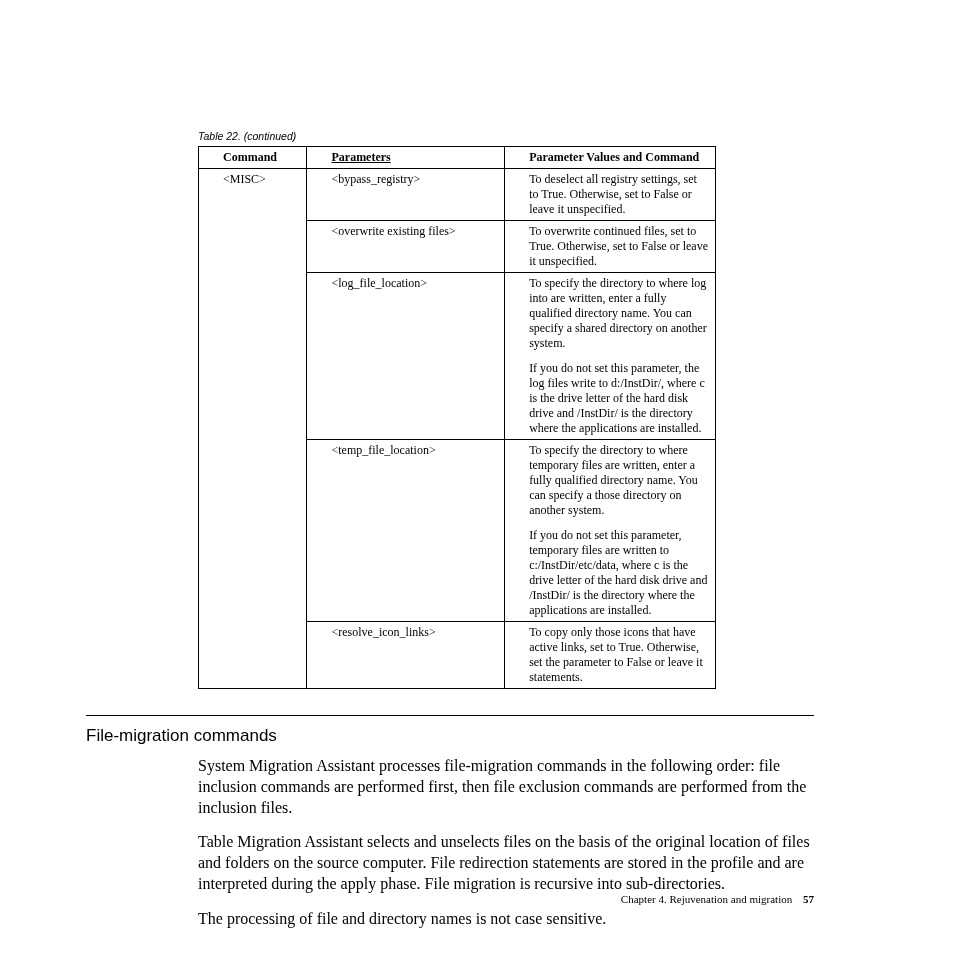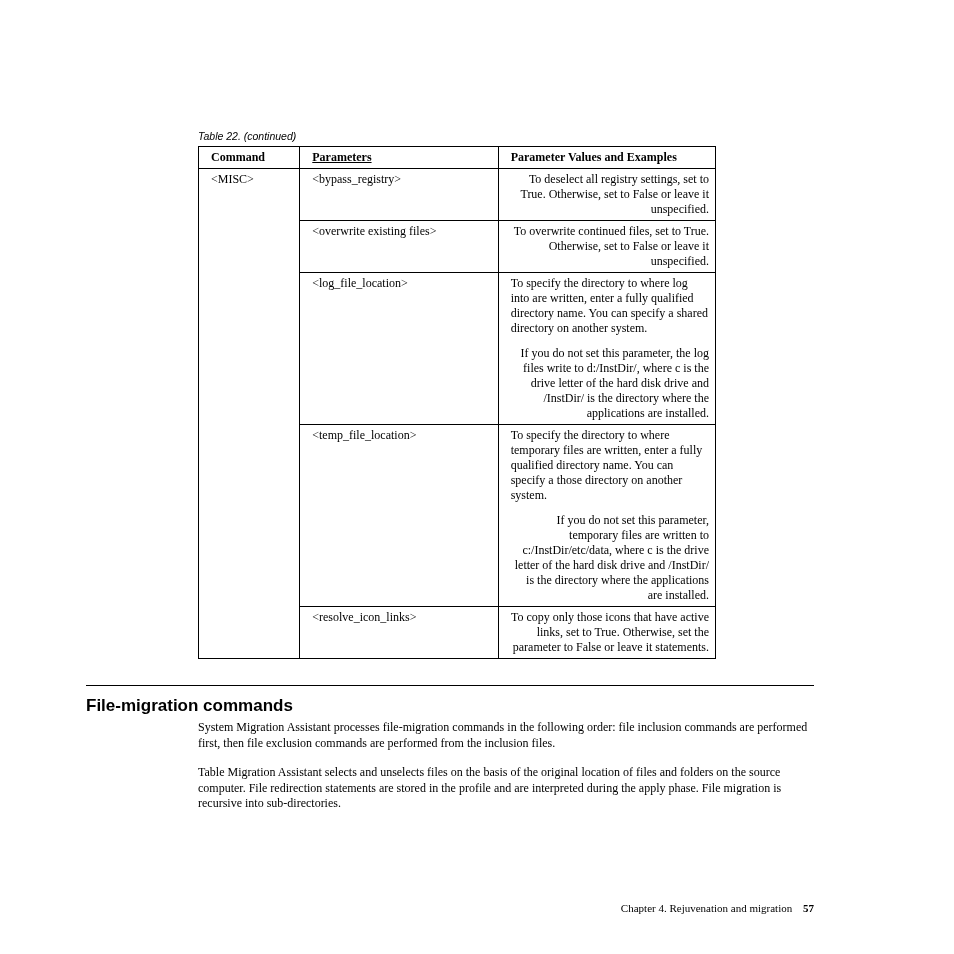--- a/index.html
+++ b/index.html
@@ -25,71 +25,71 @@
   }
   table.main {
     border-collapse: collapse;
     margin-left: 112px;
     width: 518px;
     font-size: 12px;
     line-height: 1.25;
   }
   table.main th, table.main td {
     border: 1px solid #000;
-    padding: 3px 6px 3px 12px;
+    padding: 3px 6px 3px 24px;
     vertical-align: top;
     text-align: left;
   }
   table.main th {
     font-weight: bold;
   }
   .col-command { width: 90px; }
   .col-params  { width: 200px; text-decoration: underline; }
   .col-values  { width: 228px; }
   td p { margin: 0 0 10px 0; }
-  td p:last-child { margin-bottom: 0; text-align: right; }
+  td p:last-child { margin-bottom: 0; }
   .section-rule {
     border: 0;
     border-top: 1px solid #000;
     margin: 26px 0 10px 0;
   }
   h2.section {
     font-family: Arial, Helvetica, sans-serif;
-    font-weight: bold;
+    font-weight: normal;
     font-size: 17px;
-    margin: 0 0 4px 0;
+    margin: 0 0 10px 0;
   }
   .body-text {
     margin-left: 112px;
-    font-size: 12px;
+    font-size: 16px;
     line-height: 1.3;
   }
   .body-text p { margin: 0 0 14px 0; }
   .footer {
     position: absolute;
-    bottom: 40px;
+    bottom: 49px;
     right: 140px;
     font-size: 11px;
     white-space: nowrap;
   }
   .footer .pagenum { font-weight: bold; margin-left: 8px; }
 </style>
 </head>
 <body>
 
 <div class="page">
 
   <div class="caption">Table 22.  (continued)</div>
 
   <table class="main">
     <thead>
       <tr>
         <th class="col-command">Command</th>
         <th class="col-params">Parameters</th>
-        <th class="col-values">Parameter Values and Examples</th>
+        <th class="col-values">Parameter Values and Command</th>
       </tr>
     </thead>
     <tbody>
       <tr>
         <td rowspan="5">&lt;MISC&gt;</td>
         <td>&lt;bypass_registry&gt;</td>
         <td>
           <p>To deselect all registry settings, set to True. Otherwise, set to False or leave it unspecified.</p>
         </td>
       </tr>
@@ -121,20 +121,21 @@
       </tr>
     </tbody>
   </table>
 
   <hr class="section-rule">
   <h2 class="section">File-migration commands</h2>
 
   <div class="body-text">
     <p>System Migration Assistant processes file-migration commands in the following order: file inclusion commands are performed first, then file exclusion commands are performed from the inclusion files.</p>
     <p>Table Migration Assistant selects and unselects files on the basis of the original location of files and folders on the source computer. File redirection statements are stored in the profile and are interpreted during the apply phase. File migration is recursive into sub-directories.</p>
+    <p>The processing of file and directory names is not case sensitive.</p>
   </div>
 
   <div class="footer">
     <span>Chapter 4. Rejuvenation and migration</span>
     <span class="pagenum">57</span>
   </div>
 
 </div>
 
 </body></html>

